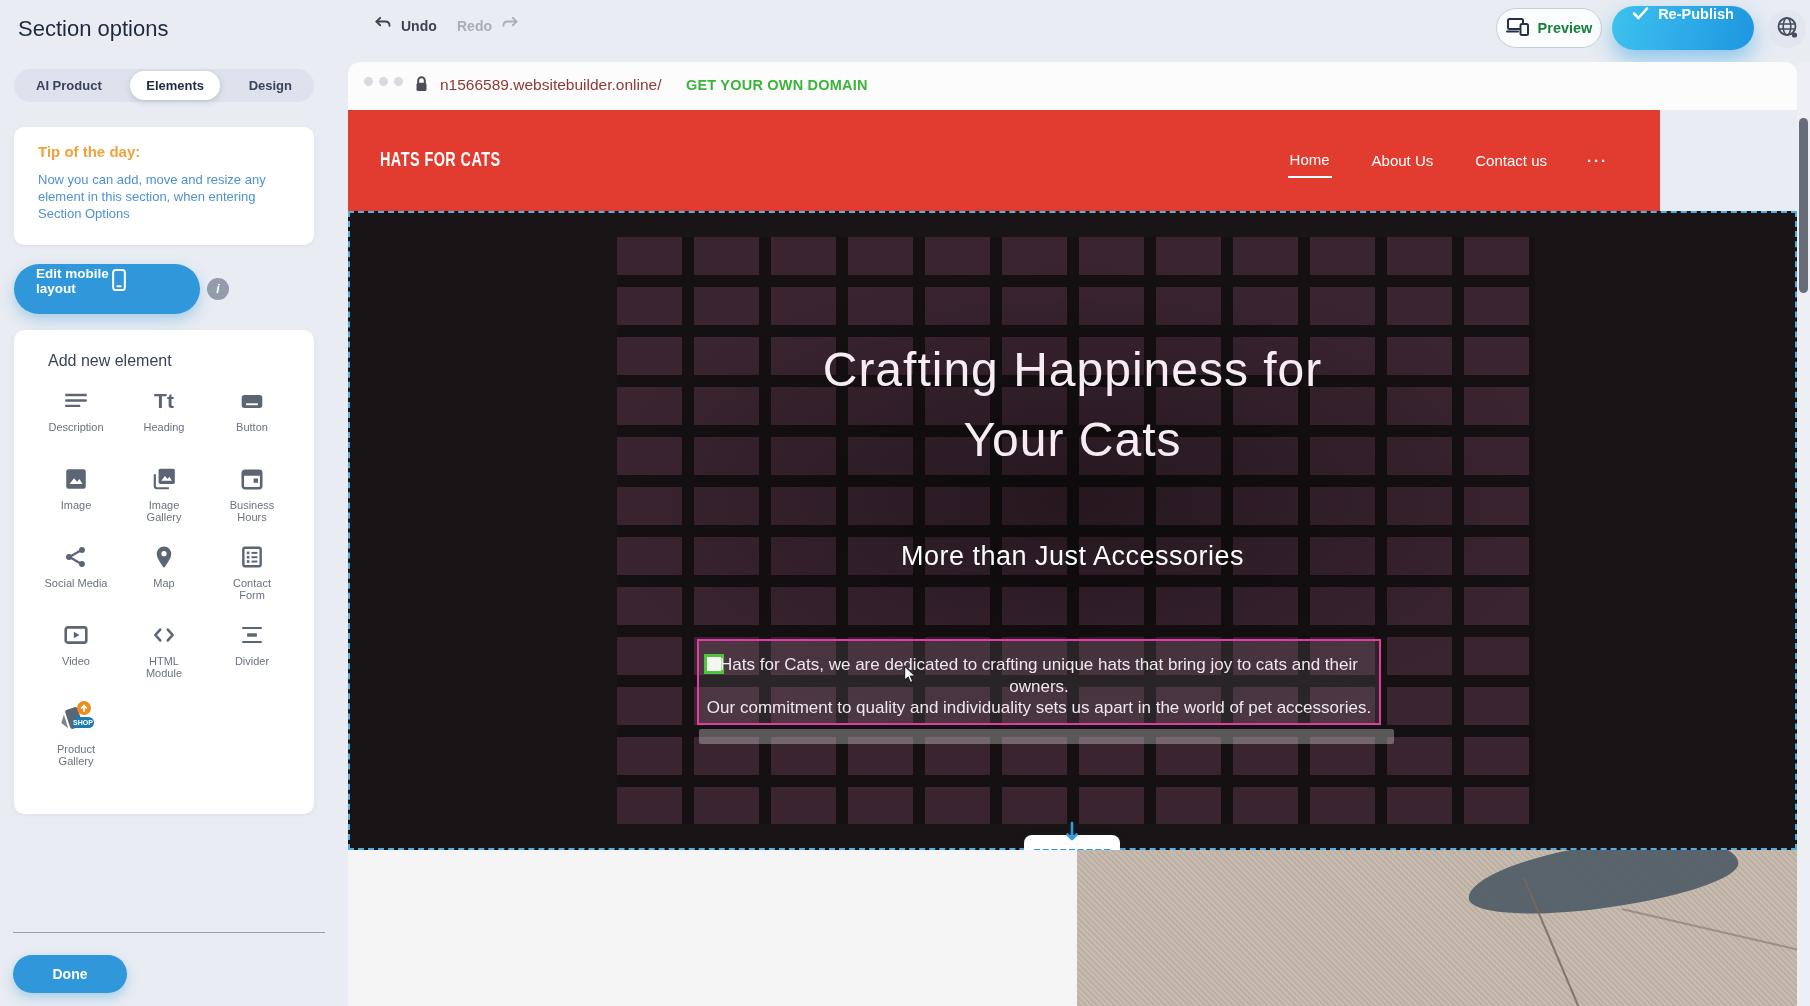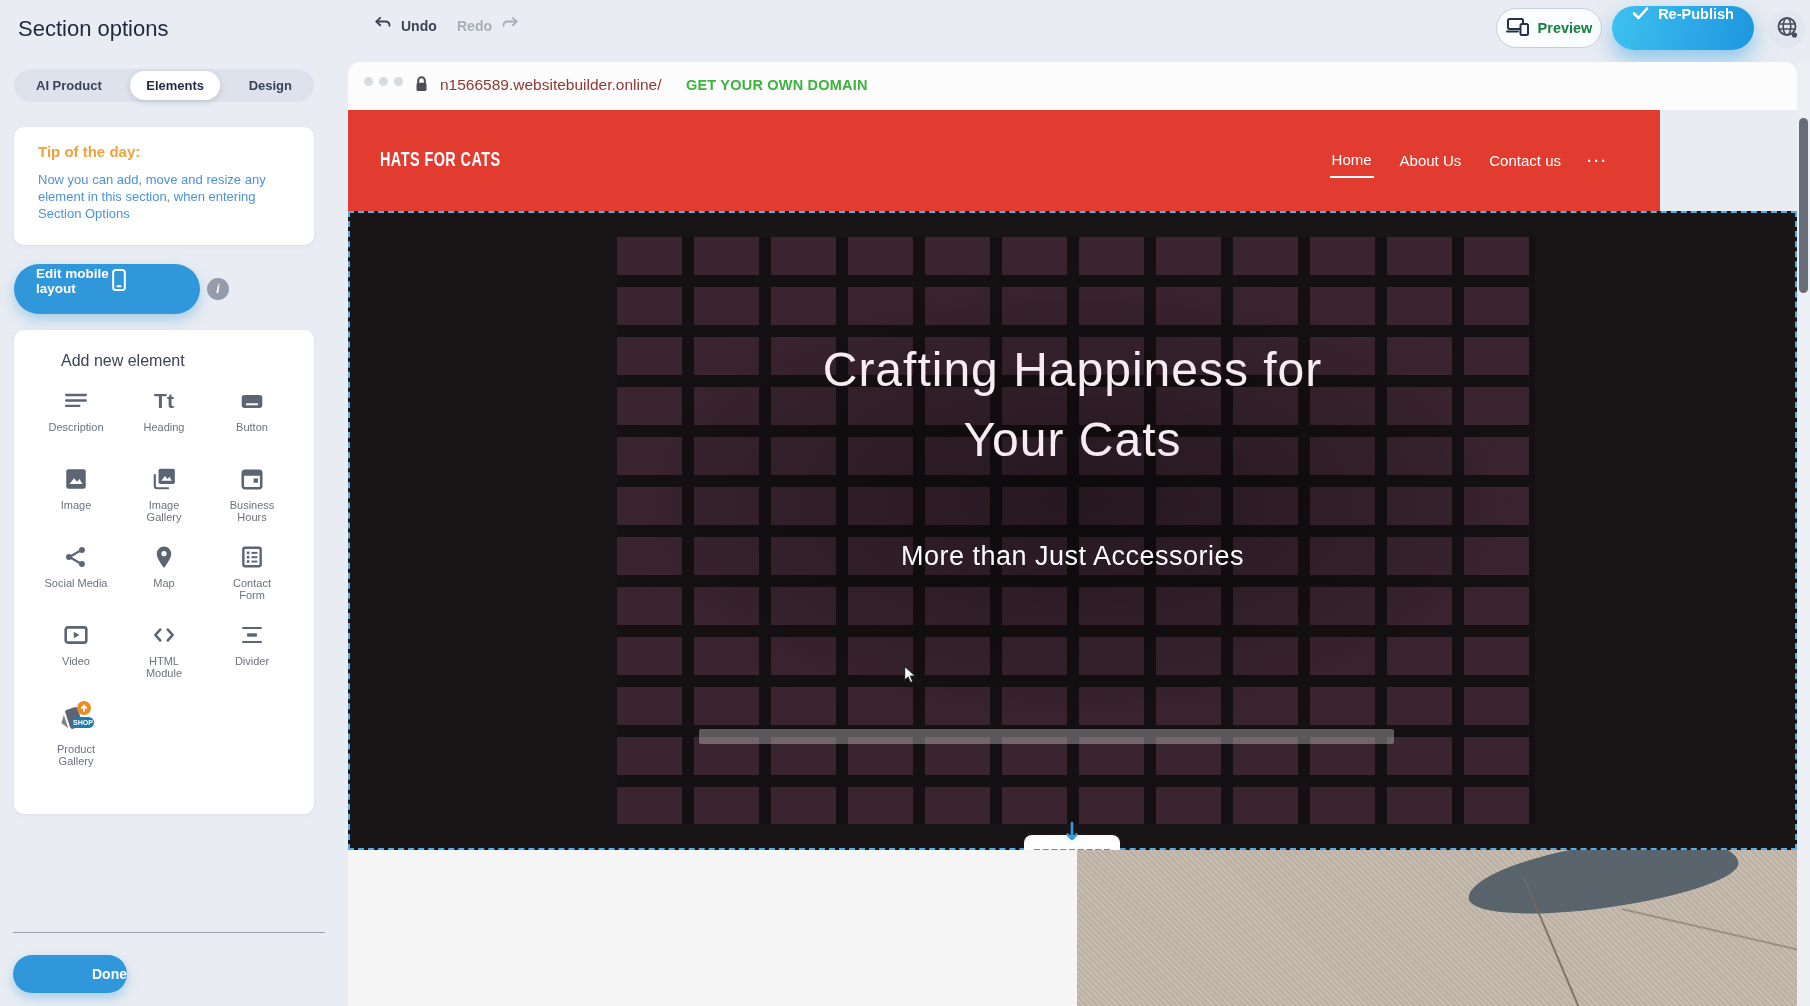--- a/index.html
+++ b/index.html
@@ -21,32 +21,32 @@
 
   .edit-mobile-btn { position:absolute; left:14px; top:264px; width:186px; height:50px; border-radius:25px;
           background:#2f97da; box-shadow:0 6px 14px rgba(47,151,218,.35); display:flex; align-items:center;
           padding:0 18px 16px 22px; cursor:pointer; }
   .edit-mobile-btn span { color:#fff; font-size:13.5px; font-weight:bold; flex:1; }
   .info-btn { position:absolute; left:207px; top:278px; width:22px; height:22px; border-radius:50%;
           background:#949cab; color:#fff; font-size:12px; font-weight:bold; font-style:italic;
           display:flex; align-items:center; justify-content:center; cursor:pointer; }
 
   .add-card { left:14px; top:330px; width:300px; height:484px; padding:22px 18px 10px 18px; }
-  .add-title { color:#3a4458; font-size:16px; margin-left:29px; margin-bottom:18px; }
+  .add-title { color:#3a4458; font-size:16px; margin-left:16px; margin-bottom:18px; }
   .el-grid { display:grid; grid-template-columns:1fr 1fr 1fr; row-gap:16px; }
   .el-item { display:flex; flex-direction:column; align-items:center; cursor:pointer; min-height:62px; }
   .el-item svg { display:block; }
   .el-label { margin-top:7px; font-size:11px; line-height:12px; color:#6a7280; text-align:center; }
   .el-label.wrap { max-width:52px; }
   .el-label.nowrap { white-space:nowrap; }
   .tt-glyph { font-size:21px; font-weight:bold; color:#5b6574; line-height:26px; }
 
   .panel-divider { position:absolute; left:13px; top:932px; width:312px; height:0; border-top:1px solid #9aa0ab; }
   .done-btn { position:absolute; left:13px; top:955px; width:114px; height:38px; border-radius:19px; background:#2f97da;
-          color:#fff; font-size:14px; font-weight:bold; display:flex; align-items:center; justify-content:flex-end;
+          color:#fff; font-size:14px; font-weight:bold; display:flex; align-items:center; justify-content:center;
           cursor:pointer; box-shadow:0 5px 12px rgba(47,151,218,.35); }
 
   
   .undo-group { position:absolute; left:373px; top:15px; display:flex; align-items:center; gap:8px; cursor:pointer; }
   .undo-label { font-size:14px; font-weight:bold; color:#3c4354;text-align:center; }
   .redo-group { position:absolute; left:457px; top:15px; display:flex; align-items:center; gap:8px; cursor:pointer; }
   .redo-label { font-size:14px; font-weight:bold; color:#a8aeba; }
 
   .preview-btn { position:absolute; left:1496px; top:8px; width:106px; height:40px; border-radius:20px;
           background:#fbfcfe; border:1.5px solid #c8cfdc; display:flex; align-items:center; justify-content:center;
@@ -65,21 +65,21 @@
   .traffic-dots { position:absolute; left:16px; top:15px; display:flex; gap:6px; }
   .traffic-dots i { width:9px; height:9px; border-radius:50%; background:#d7dade; }
   .lock { position:absolute; left:66px; top:12px; }
   .url-text { position:absolute; left:92px; top:14px; font-size:15.5px; color:#8d3a34; }
   .domain-cta { position:absolute; left:338px; top:15px; font-size:14.5px; font-weight:bold; color:#3cb43c;
           letter-spacing:.2px; cursor:pointer; }
 
   .site-header { position:absolute; left:0; top:48px; width:1312px; height:101px; background:#e23c30; }
   .logo { position:absolute; left:32px; top:40px; color:#fff; font-size:17px; font-weight:bold; letter-spacing:.5px;
           transform:scaleX(.85) scaleY(1.15); transform-origin:left center; white-space:nowrap; }
-  .nav { position:absolute; right:52px; top:0; height:101px; display:flex; align-items:center; gap:24px; }
+  .nav { position:absolute; right:52px; top:0; height:101px; display:flex; align-items:center; gap:38px; }
   .nav-item { color:#fff; font-size:15px; cursor:pointer; padding:8px 2px; }
   .nav-item.active { border-bottom:2px solid #fff; }
   .nav-more { color:#fff; font-size:15px; font-weight:bold; letter-spacing:2px; cursor:pointer; }
 
   .hero { position:absolute; left:0; top:149px; width:1449px; height:639px; background:#191415;
           border:2px dashed #55ade2; overflow:visible; }
   .tile-grid { position:absolute; left:267px; top:24px; width:918px; height:587px;
           background-color:#3a2430;
           background-image:
             radial-gradient(ellipse 700px 350px at 50% 45%, rgba(0,0,0,.35), rgba(0,0,0,0) 70%),
@@ -381,20 +381,27 @@
     <div class="hero">
       <div class="tile-grid"></div>
 
       <div class="hero-title">
         <div>Crafting Happiness for</div>
         <div>Your Cats</div>
       </div>
 
       <div class="hero-subtitle">More than Just Accessories</div>
 
+      <div class="para-box">
+        <div class="green-handle"></div>
+        <div class="para-text">
+          <div>Hats for Cats, we are dedicated to crafting unique hats that bring joy to cats and their owners.</div>
+          <div>Our commitment to quality and individuality sets us apart in the world of pet accessories.</div>
+        </div>
+      </div>
       <div class="para-toolbar-bar"></div>
 
       <span class="mouse-cursor ico">
         <svg width="15" height="20" viewBox="0 0 12 17">
             <path d="M1 1l0 12 3-2.6 2 4.6 2-.9-2-4.5 4-.4z" fill="#fff" stroke="#222" stroke-width="1"></path>
           </svg>
       </span>
     </div>
 
     <div class="resize-handle">

